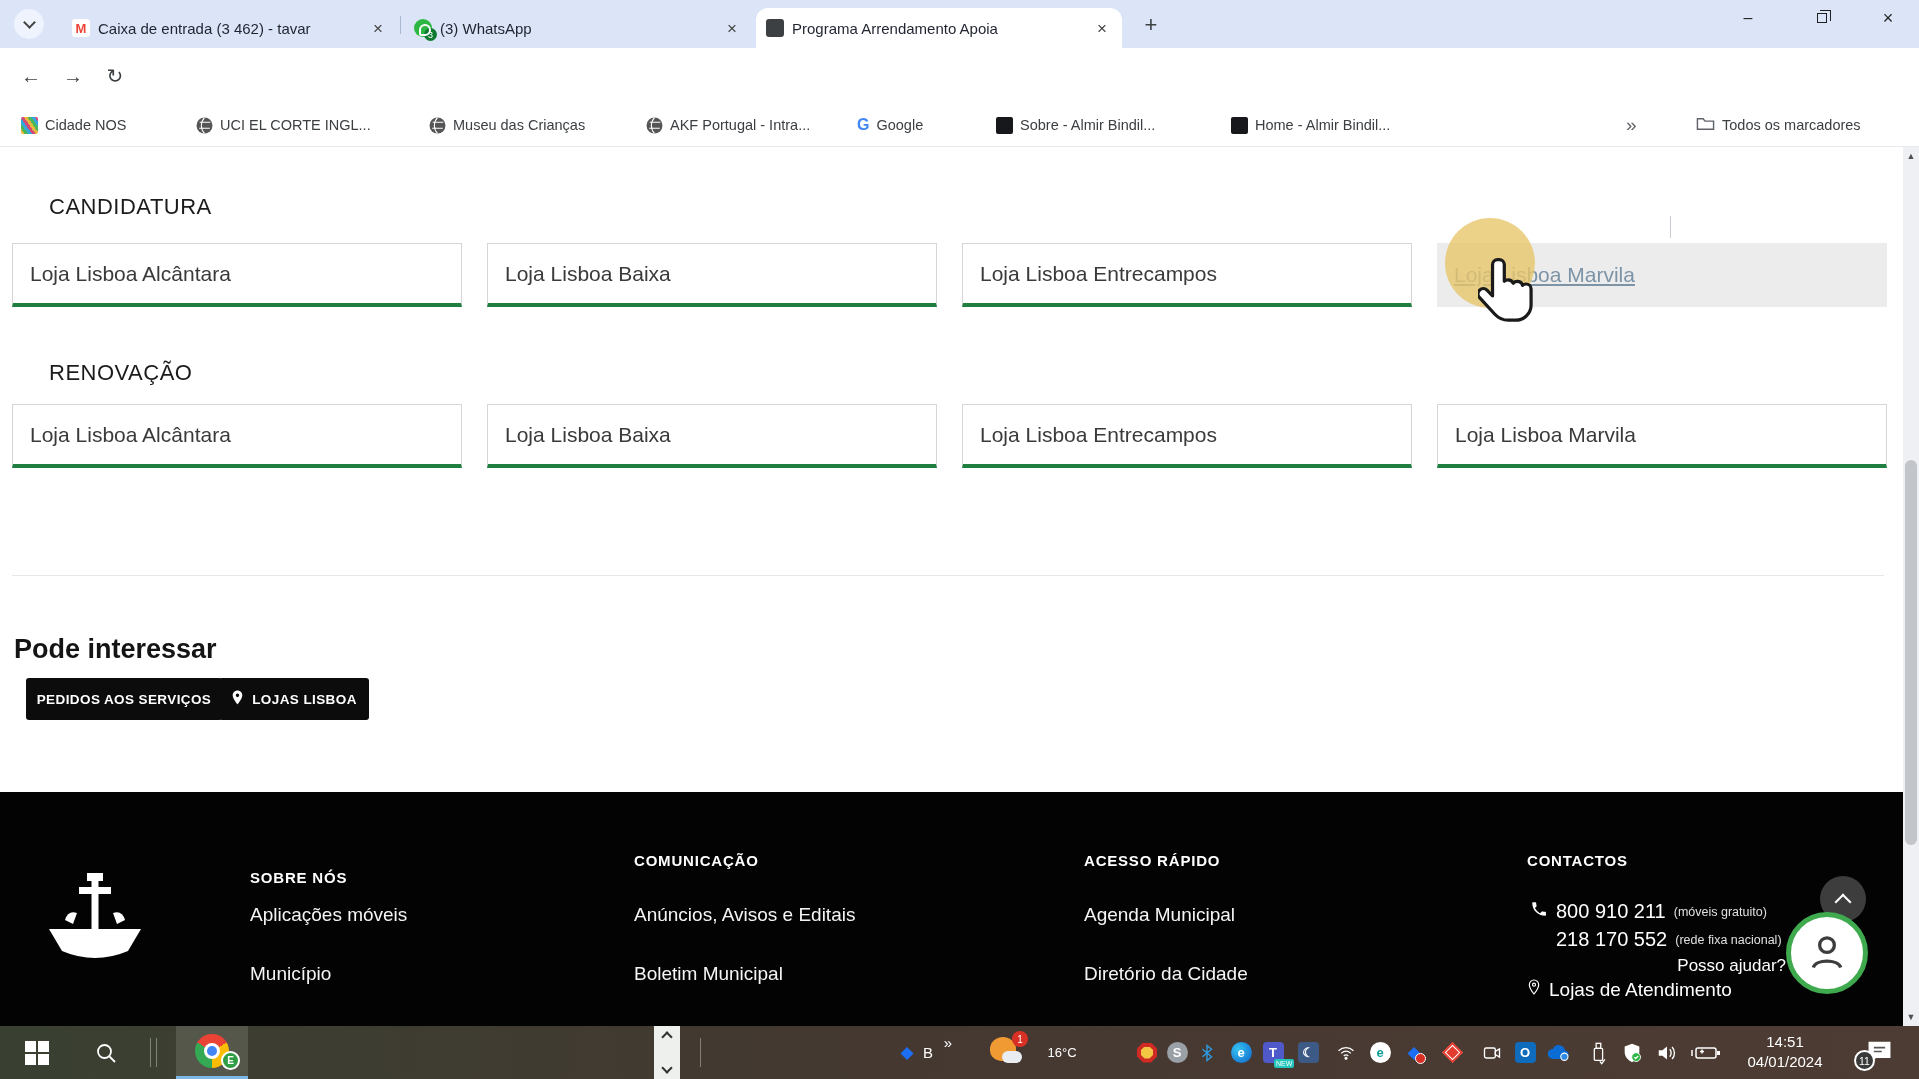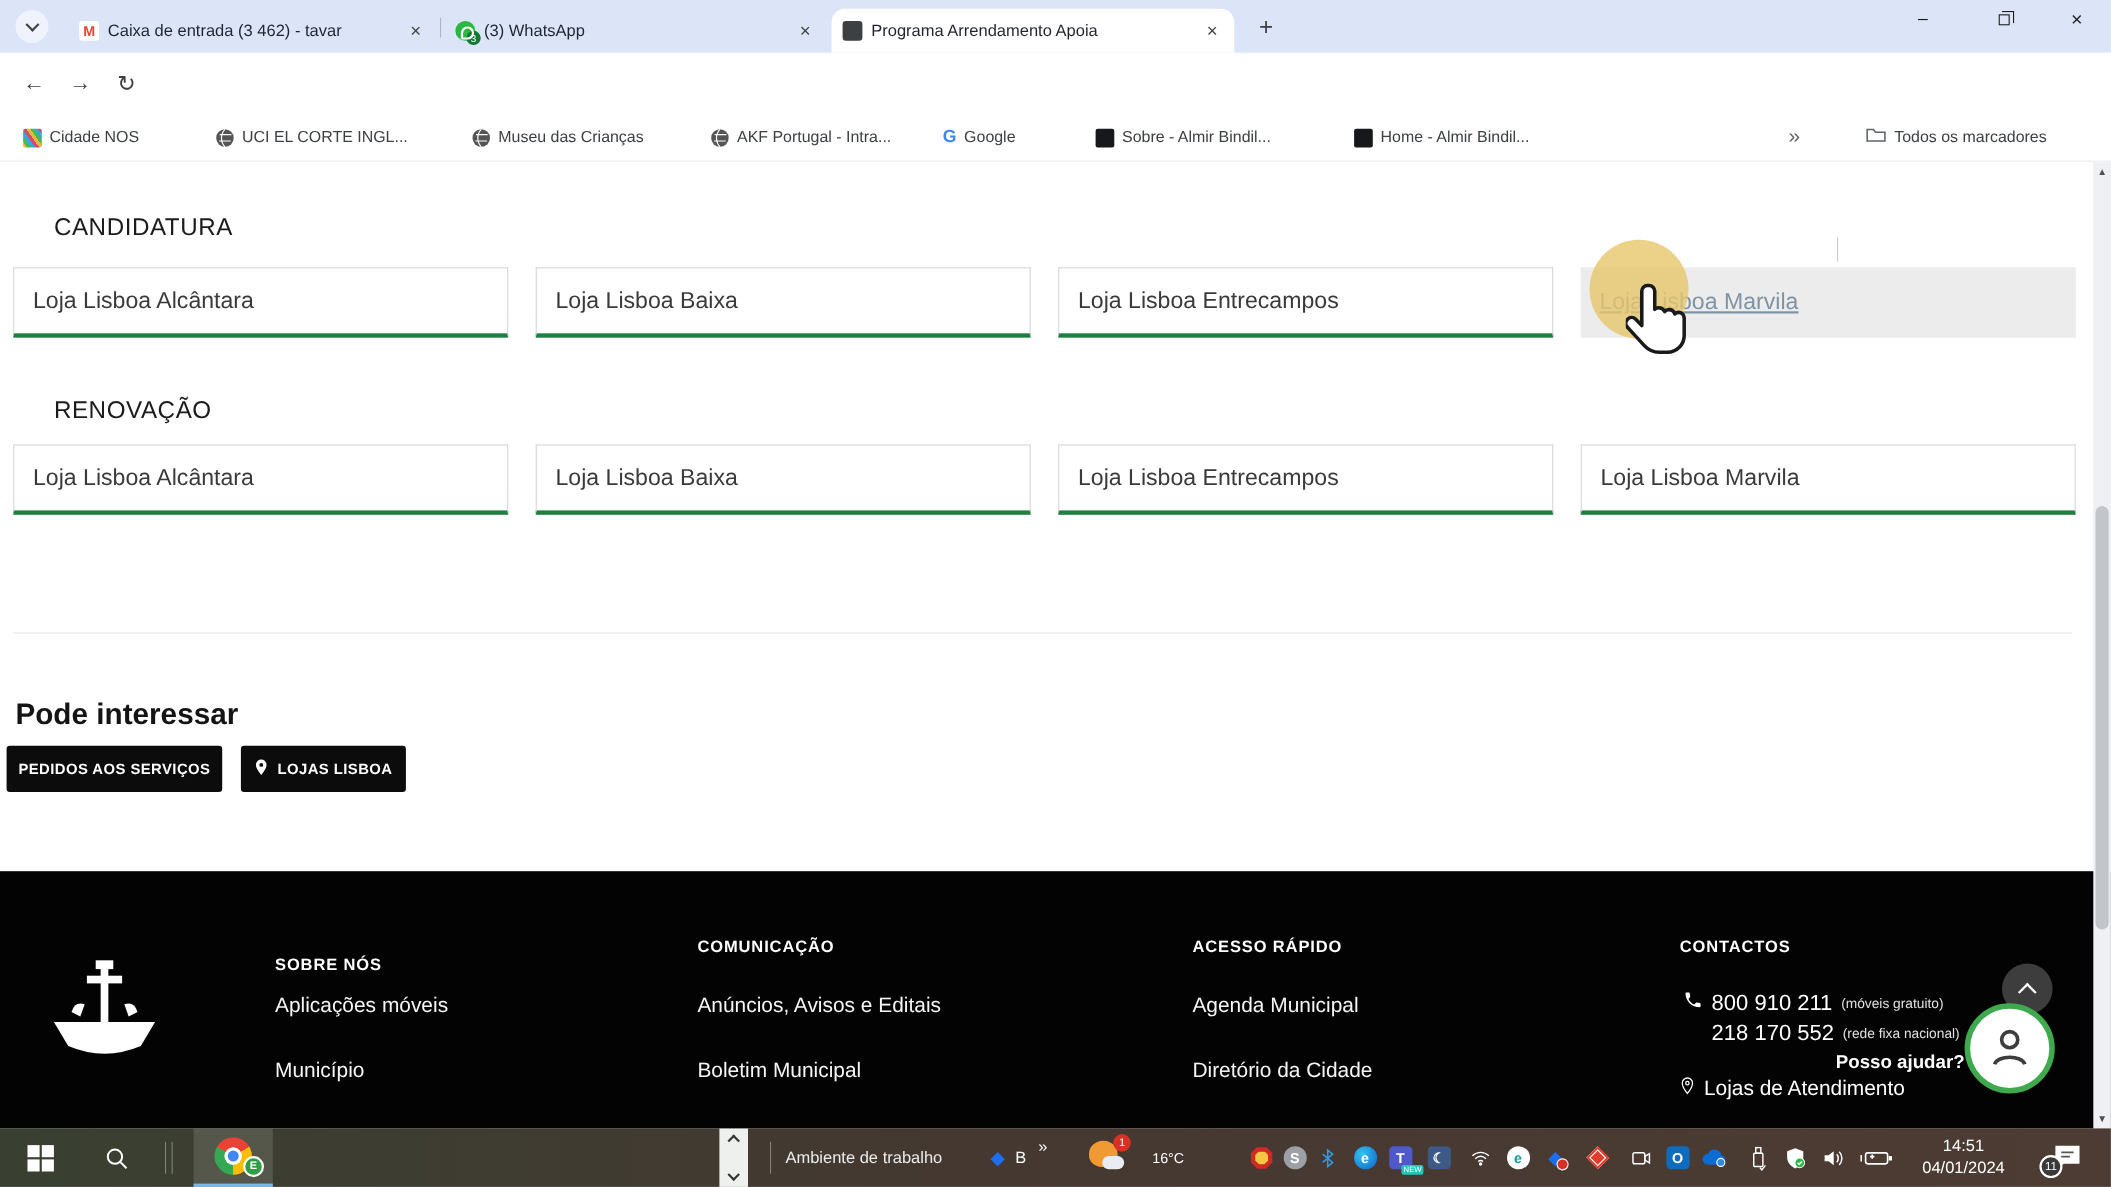--- a/index.html
+++ b/index.html
@@ -62,21 +62,21 @@
 
   
   .footer{position:absolute;left:0;top:792px;width:1919px;height:234px;background:#030303}
   .f-h{position:absolute;color:#fff;font-size:15px;font-weight:bold;letter-spacing:.8px}
   .f-link{position:absolute;color:#f5f5f5;font-size:19px;white-space:nowrap}
   .f-note{font-size:12.5px;color:#e0e0e0;font-weight:normal}
   .f-phone{position:absolute;color:#fff;font-size:20px;display:flex;align-items:center;gap:8px;white-space:nowrap}
   .scrolltop{position:absolute;left:1820px;top:876px;width:46px;height:46px;border-radius:50%;background:#3d3d3d;display:flex;align-items:center;justify-content:center}
   .scrolltop .up{width:12px;height:12px;border-left:2px solid #fff;border-top:2px solid #fff;transform:rotate(45deg);margin-top:5px}
   .chatw{position:absolute;left:1786px;top:912px;width:82px;height:82px;border-radius:50%;background:#fff;border:5px solid #3fa94e;display:flex;align-items:center;justify-content:center}
-  .ajudar{position:absolute;top:956px;left:1586px;width:200px;text-align:right;color:#fff;font-size:17px;font-weight:700}
+  .ajudar{position:absolute;top:956px;left:1586px;width:200px;text-align:right;color:#fff;font-size:17px;font-weight:400}
 
   
   .statuschip{position:absolute;left:0;top:990px;width:640px;height:31px;background:#d3e0f8;border-top-right-radius:8px;display:flex;align-items:center;padding-left:14px;font-size:15px;color:#2b2b2b}
 
   
   .sbar{position:absolute;left:1903px;top:147px;width:16px;height:879px;background:#eef0f3}
   .sbar .arr{position:absolute;left:0;width:16px;text-align:center;font-size:9px;color:#4f4f4f}
   .sbar .thumb{position:absolute;left:2px;top:313px;width:12px;height:385px;background:#c2c5ca;border-radius:6px}
 
   
@@ -264,21 +264,21 @@
   <div class="card" style="left:962px;top:404px">
       <span>Loja Lisboa Entrecampos</span>
     </div>
   <div class="card" style="left:1437px;top:404px">
       <span>Loja Lisboa Marvila</span>
     </div>
 
   <div class="divider"></div>
 
   <div class="related-h">Pode interessar</div>
-  <div class="btn-black" style="left:6px;width:196px">
+  <div class="btn-black" style="left:26px;width:196px">
       <span>PEDIDOS AOS SERVIÇOS</span>
     </div>
   <div class="btn-black" style="left:219px;width:150px">
     <span><svg width="13" height="15" viewBox="0 0 24 28" fill="#fff">
           <path d="M12 1C7 1 3 5 3 10c0 6.5 9 17 9 17s9-10.5 9-17c0-5-4-9-9-9zm0 12.3A3.3 3.3 0 1 1 12 6.7a3.3 3.3 0 0 1 0 6.6z"></path>
         </svg></span>
     <span>LOJAS LISBOA</span>
   </div>
 
   <div class="footer">
@@ -373,21 +373,20 @@
       <span class="chromelogo"></span>
       <span class="chrome-badge">E</span>
     </div>
 
     <div class="chevstrip">
         <i class="u"></i>
         <i class="d"></i>
       </div>
     <span class="tsep" style="left:700px"></span>
 
-    <div class="tb-item" style="left:714px;width:180px;font-size:15px;color:#ececec;justify-content:flex-start">Ambiente de trabalho</div>
 
     <div class="tb-item" style="left:896px;width:22px;color:#1e6ef4;font-size:17px">◆</div>
     <div class="tb-item" style="left:920px;width:16px;font-size:15px">B</div>
     <div class="tb-item" style="left:938px;width:20px;font-size:15px;align-items:flex-start;padding-top:8px">»</div>
 
     <div class="weather">
       <span class="sunball"></span>
       <span class="cloudlet"></span>
       <span class="wbadge">1</span>
     </div>

